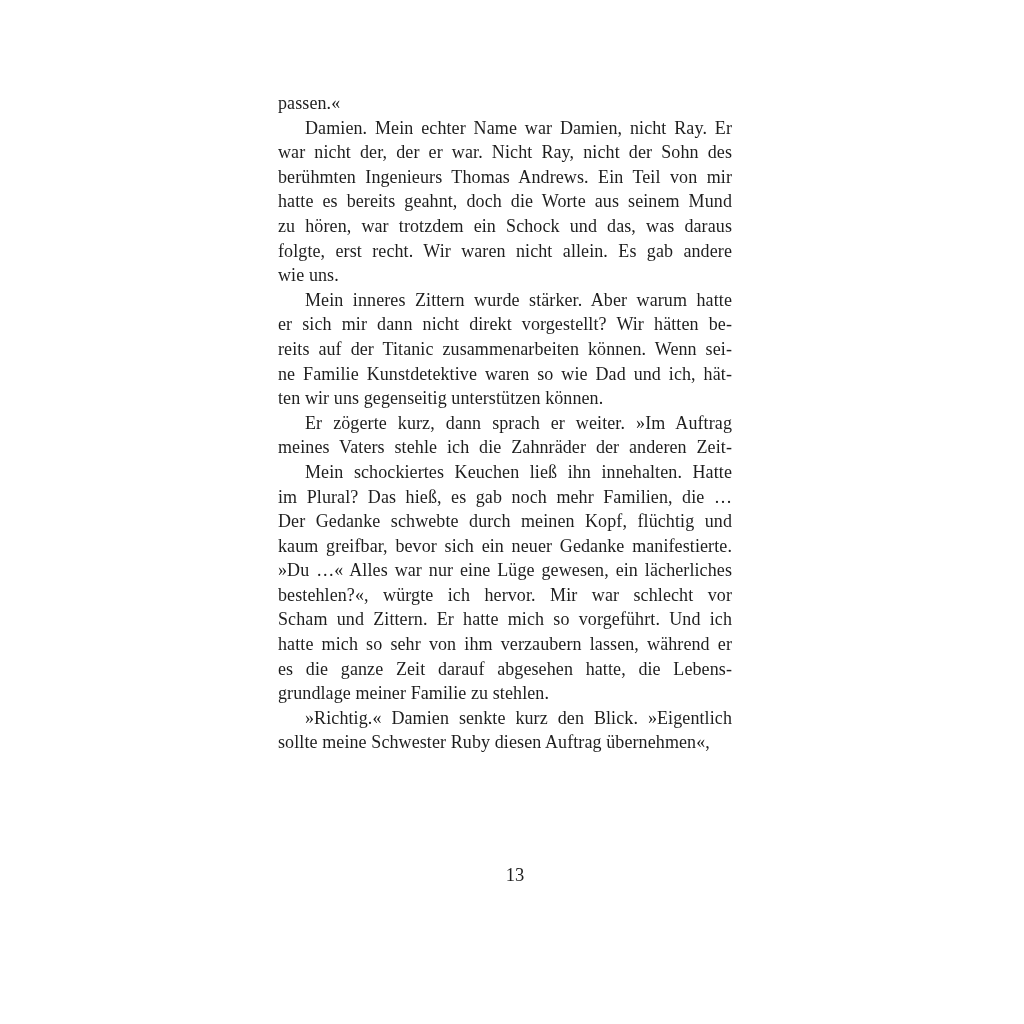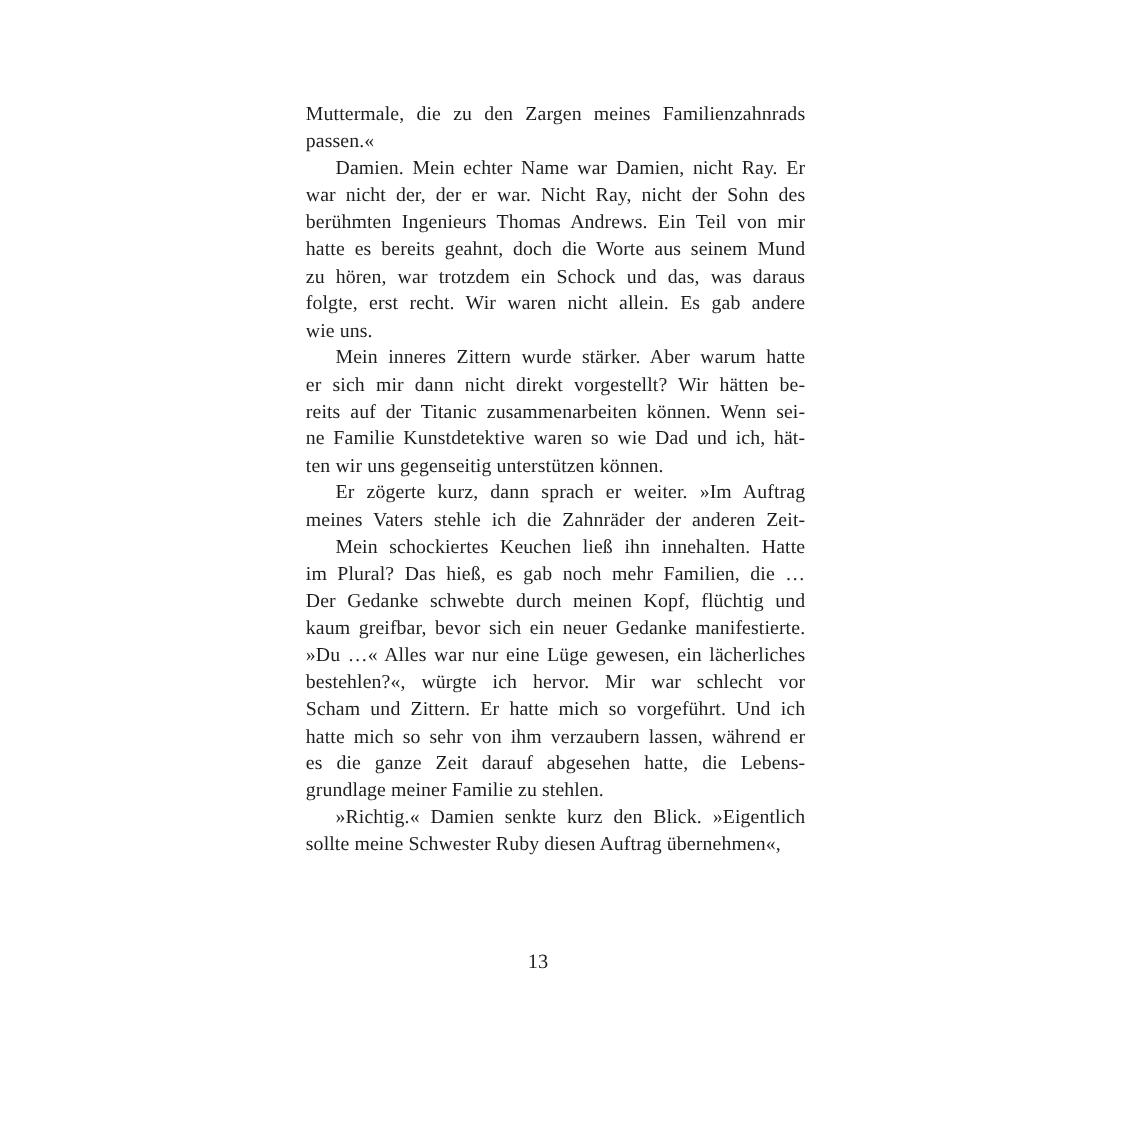--- a/index.html
+++ b/index.html
@@ -34,35 +34,34 @@
     text-align-last: justify;
   }
   .line.last {
     text-align-last: left;
   }
   .line.indent {
     text-indent: 27px;
   }
   .page-number {
     position: absolute;
-    left: 262px;
+    left: 288px;
     top: 863px;
     width: 454px;
     text-align: center;
     font-size: 18.5px;
     line-height: 24px;
   }
 </style>
 </head>
 <body>
 
 <div class="book-page">
   <div class="text-block" id="text-block">
       <div class="para">
-        <div class="line">Muttermale, die zu den Zargen meines Familienzahnrads</div>
         <div class="line last">passen.«</div>
       </div>
       <div class="para">
         <div class="line indent">Damien. Mein echter Name war Damien, nicht Ray. Er</div>
         <div class="line">war nicht der, der er war. Nicht Ray, nicht der Sohn des</div>
         <div class="line">berühmten Ingenieurs Thomas Andrews. Ein Teil von mir</div>
         <div class="line">hatte es bereits geahnt, doch die Worte aus seinem Mund</div>
         <div class="line">zu hören, war trotzdem ein Schock und das, was daraus</div>
         <div class="line">folgte, erst recht. Wir waren nicht allein. Es gab andere</div>
         <div class="line last">wie uns.</div>

